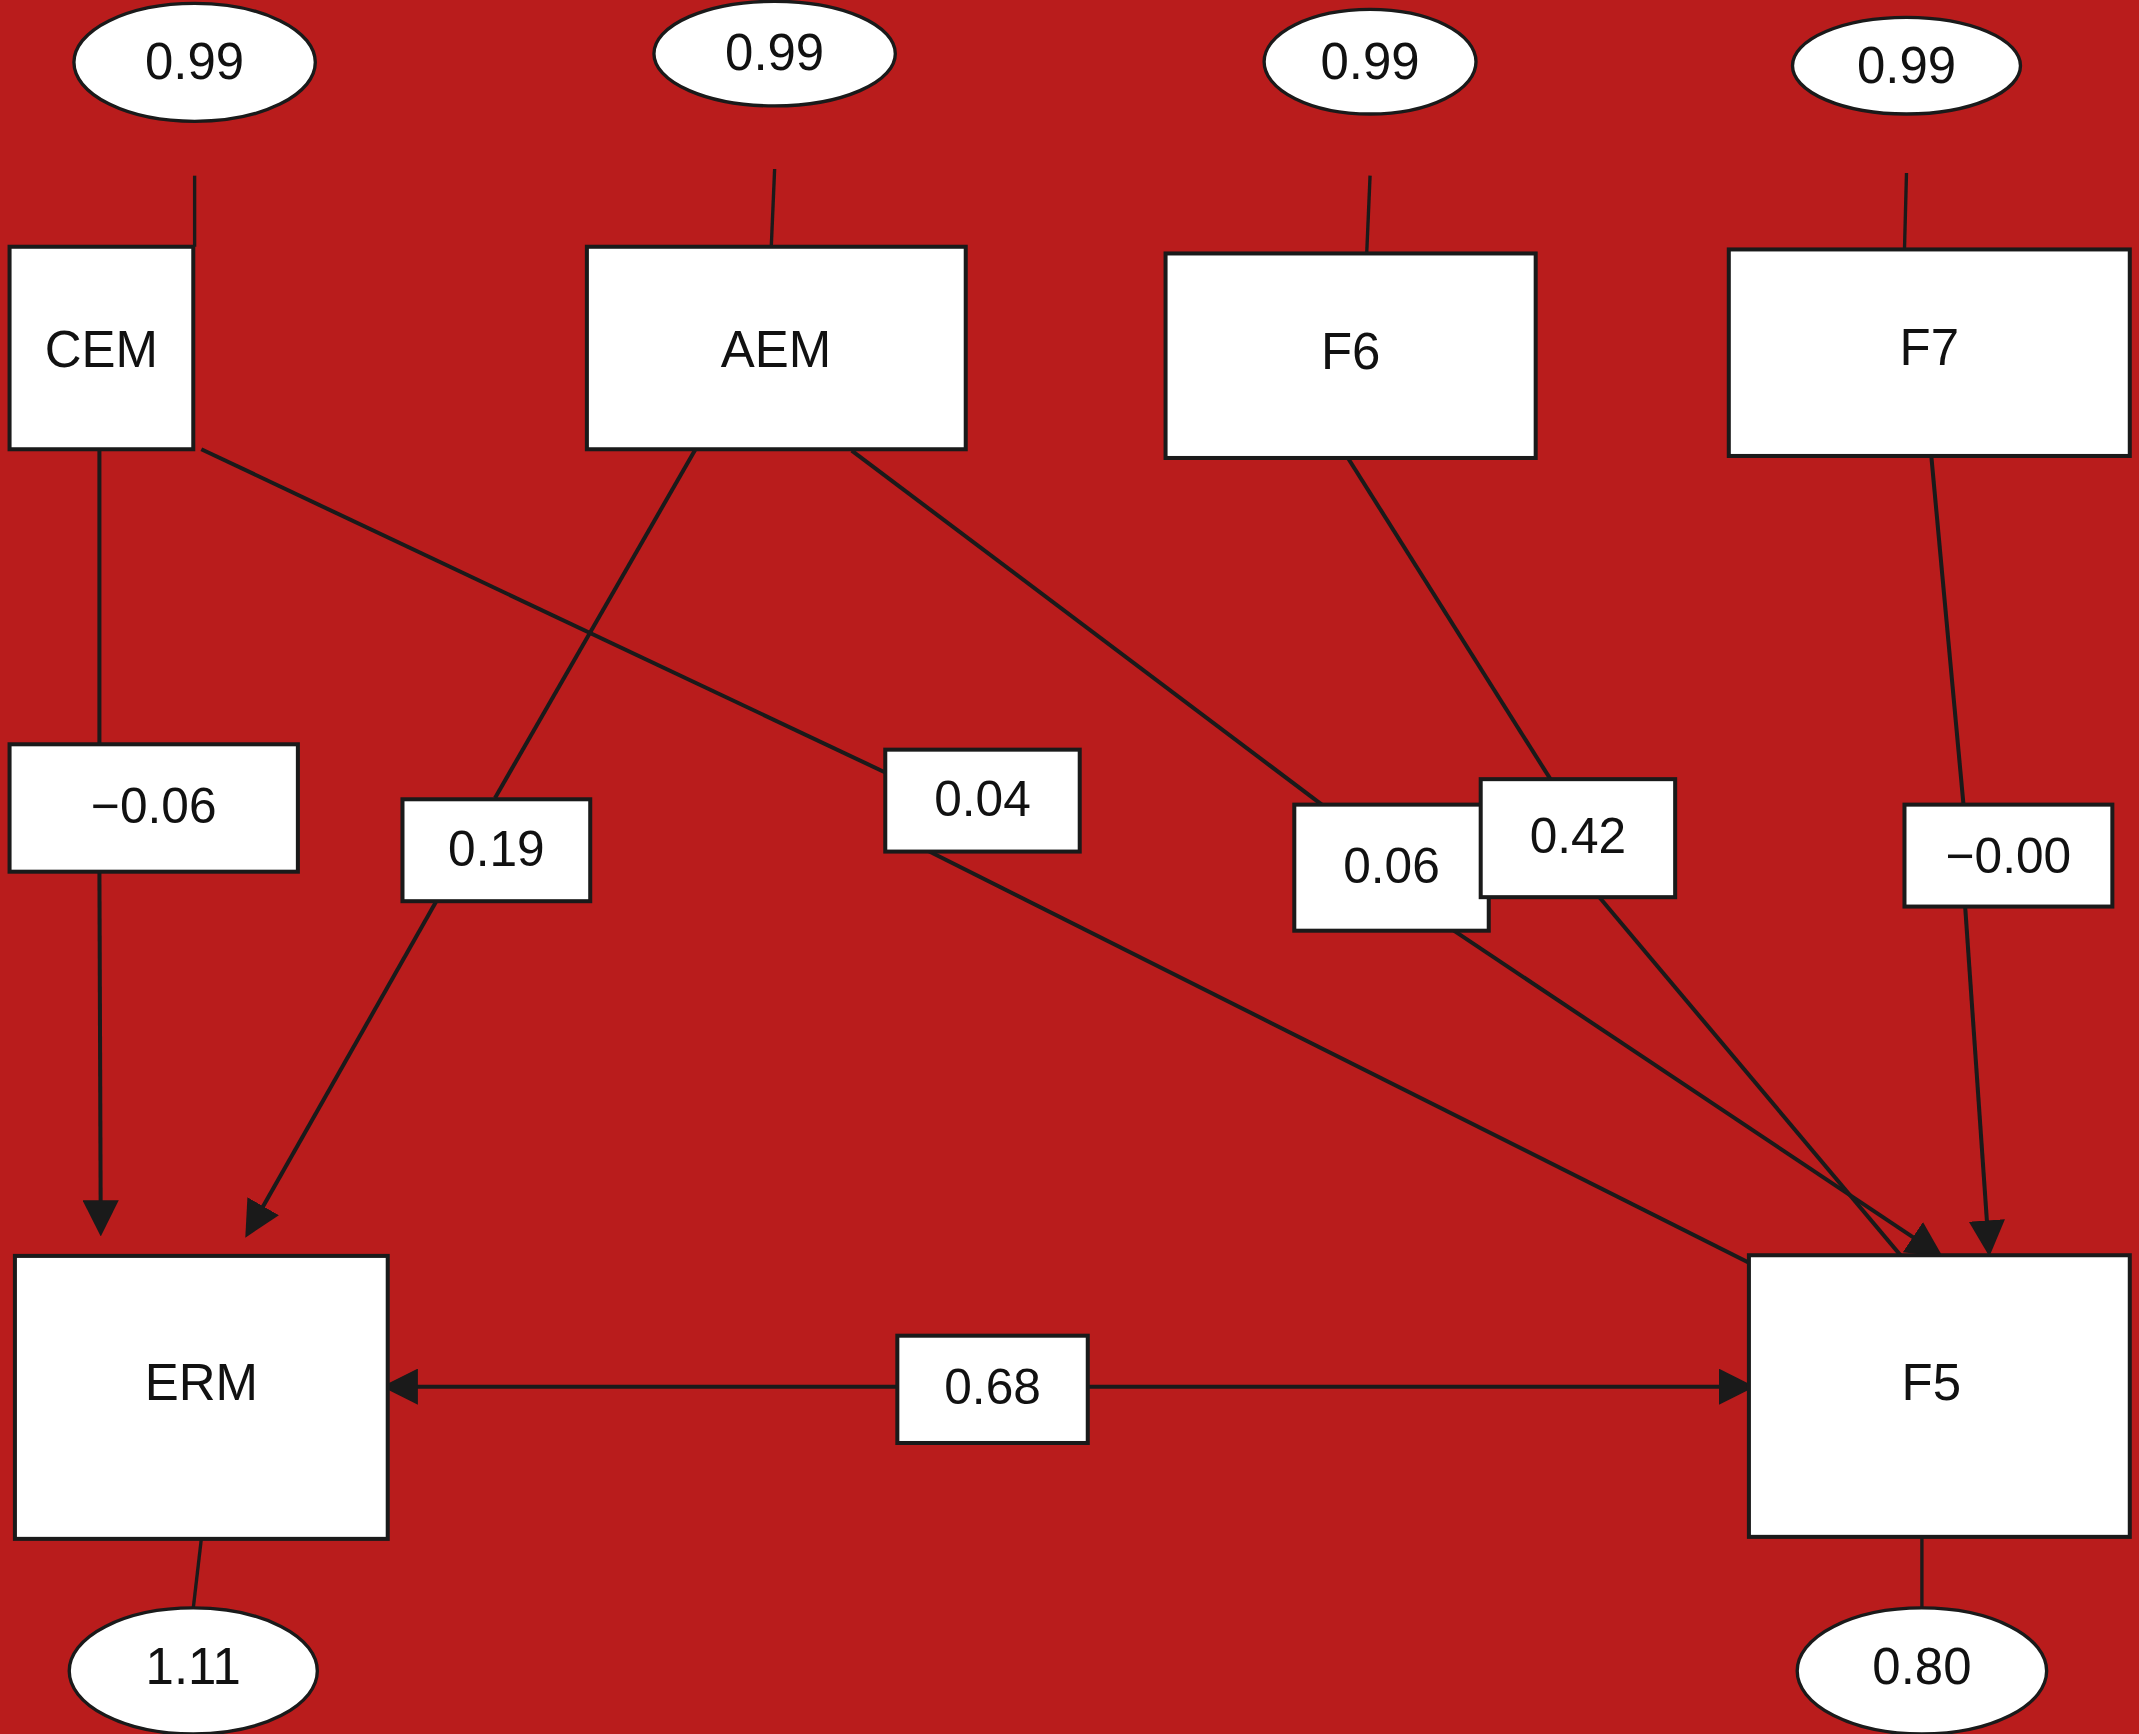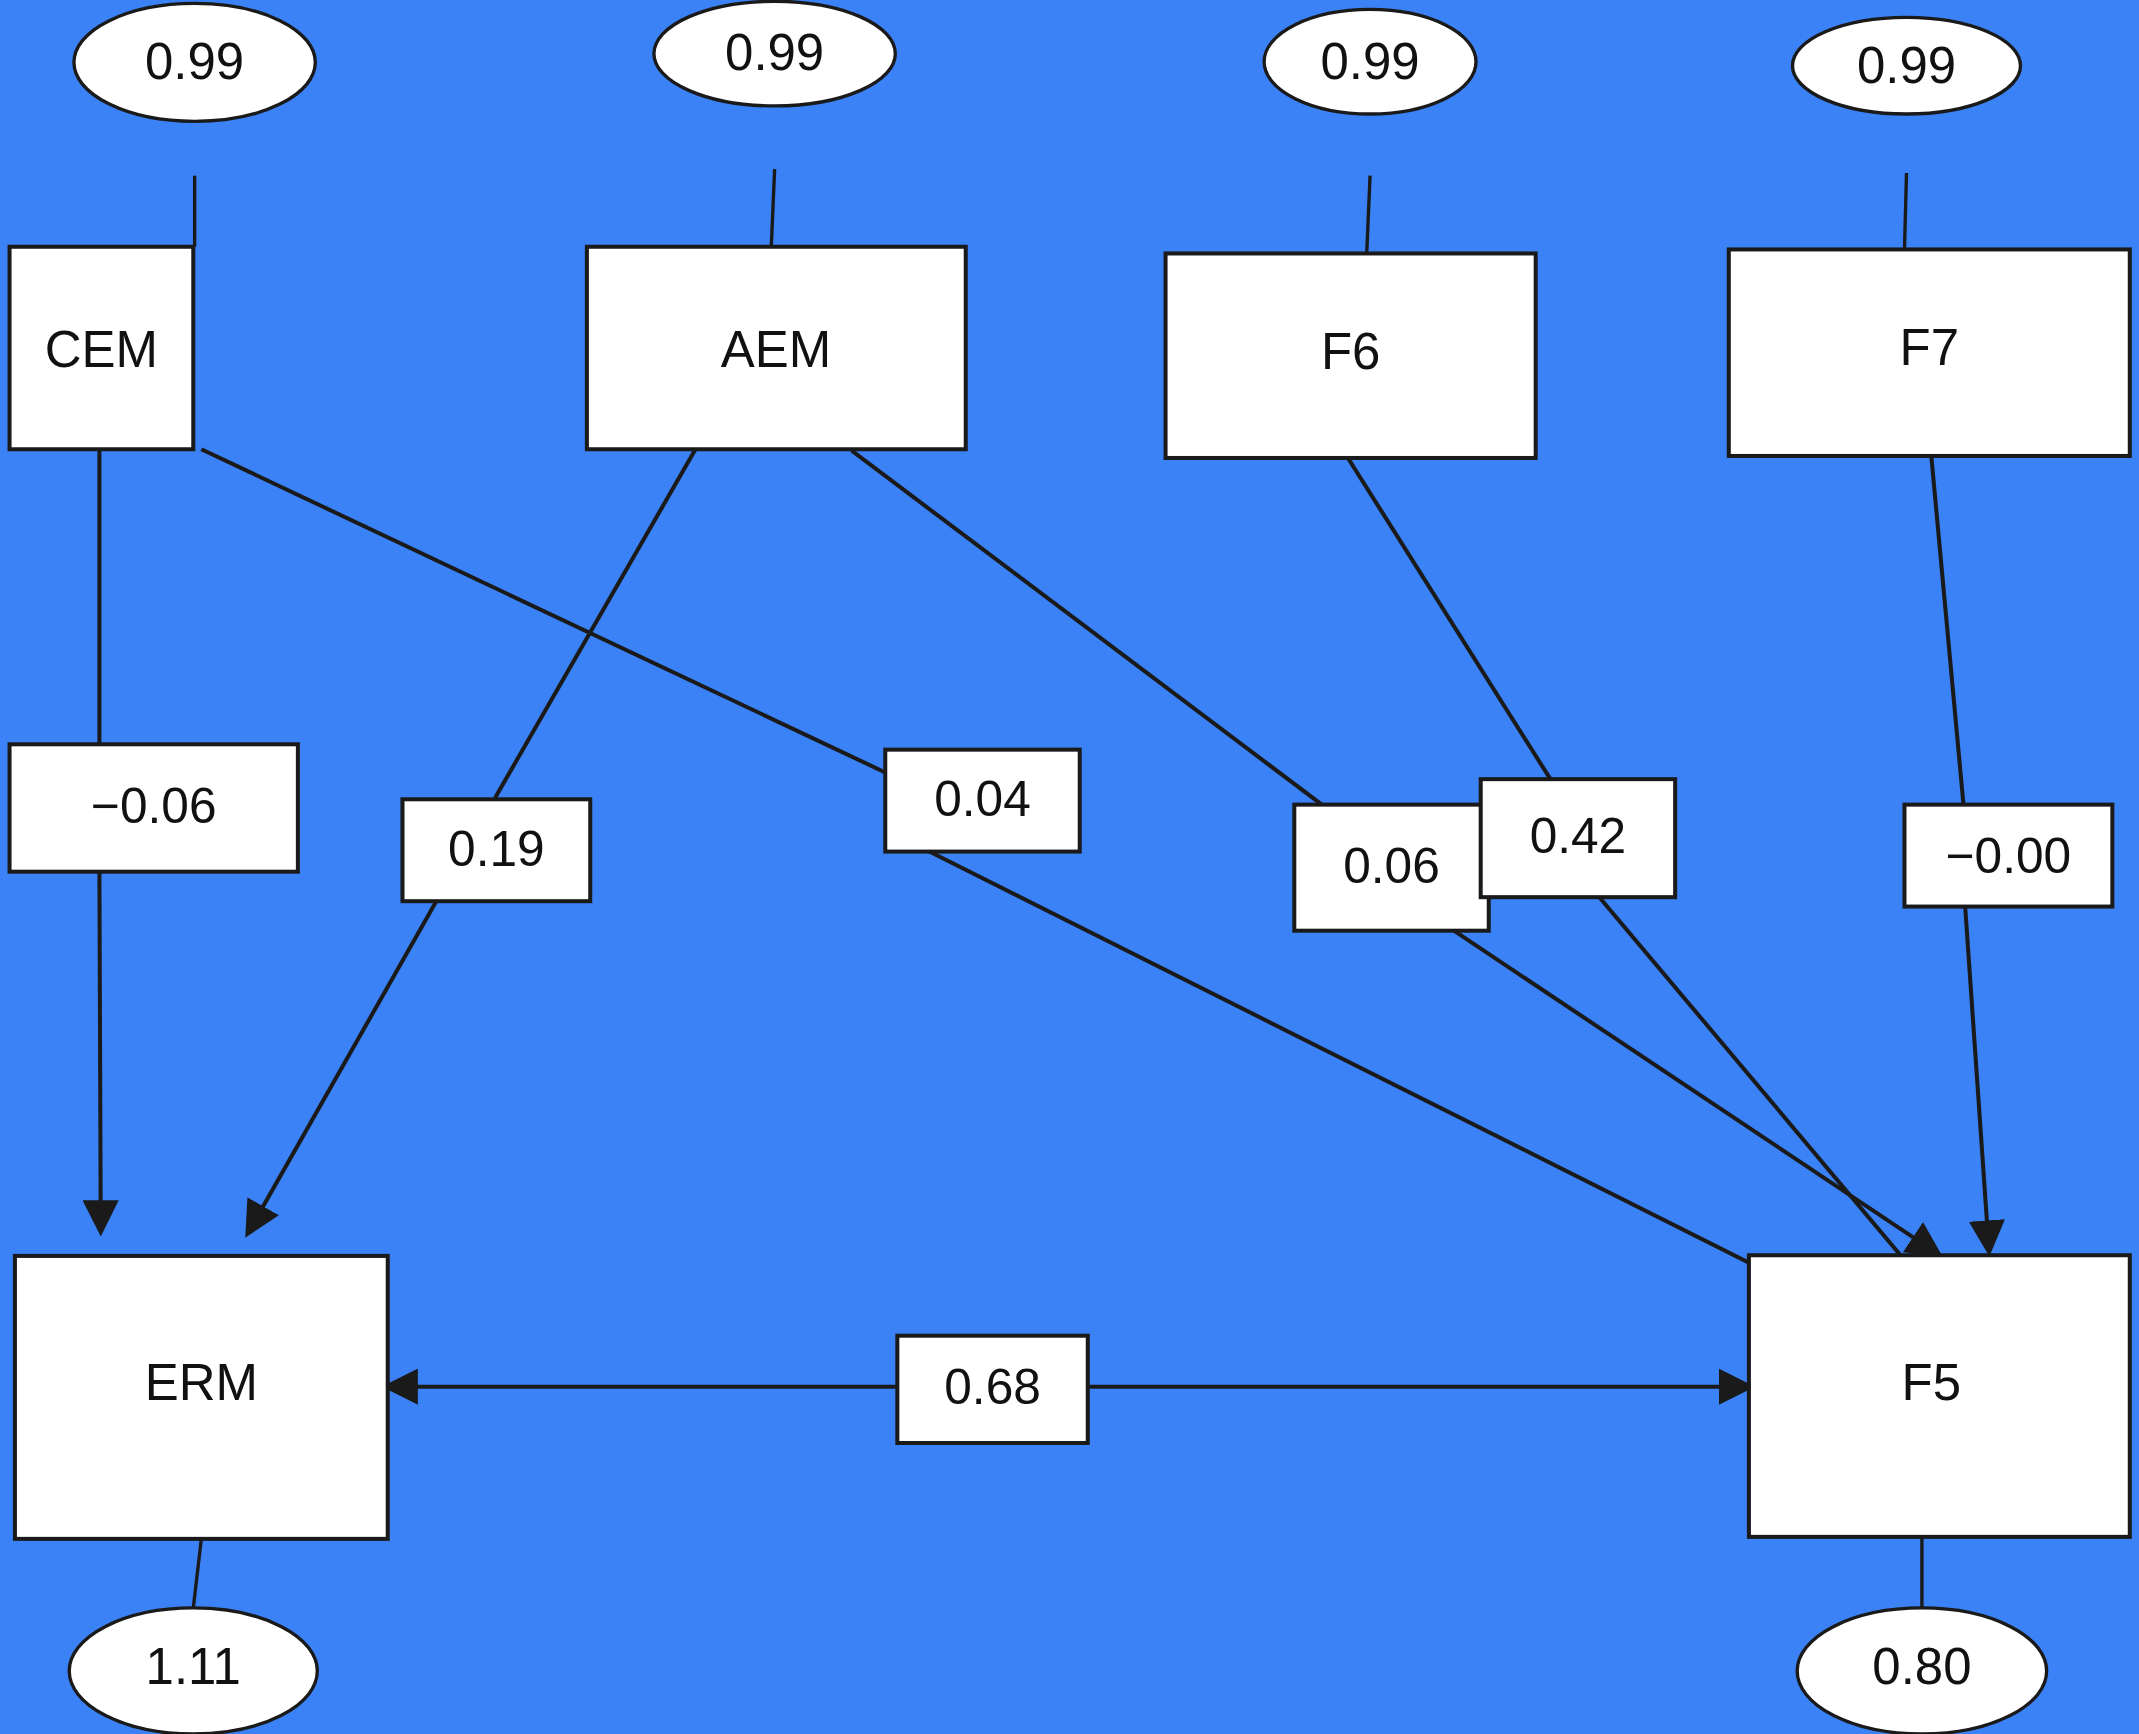--- a/index.html
+++ b/index.html
@@ -7,21 +7,21 @@
     padding: 0;
     background: #ffffff;
   }
   body {
     font-family: "Liberation Sans", sans-serif;
   }
   #diagram-root {
     position: relative;
     width: 2140px;
     height: 1734px;
-    background: #3b82f6;
+    background: #b91c1c;
     overflow: hidden;
   }
   svg#sem-svg {
     display: block;
     width: 2140px;
     height: 1734px;
   }
   .node-shape {
     fill: #ffffff;
     stroke: #1a1a1a;

